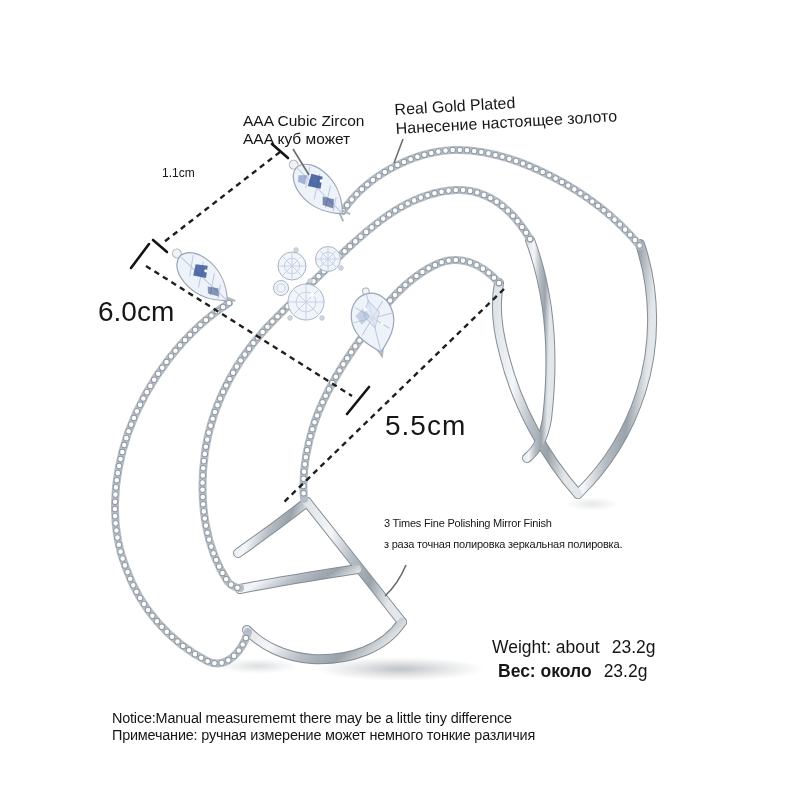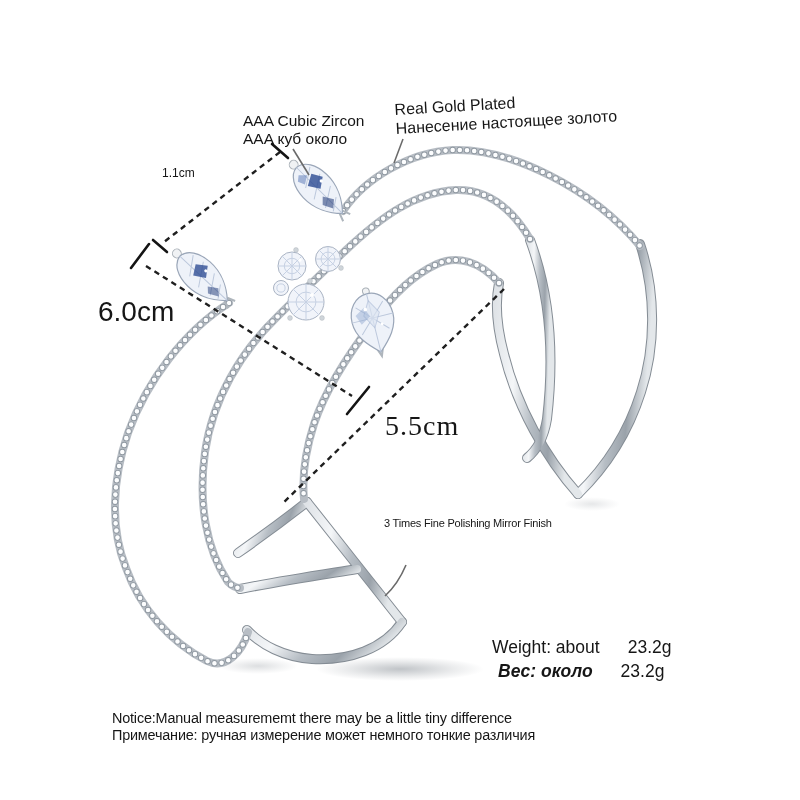--- a/index.html
+++ b/index.html
@@ -7,26 +7,26 @@
     position:relative;width:800px;height:800px;background:#ffffff;overflow:hidden;
     font-family:"Liberation Sans", sans-serif;color:#161616;
   }
   .art{position:absolute;left:0;top:0;}
   .ann{position:absolute;white-space:nowrap;color:#161616;}
   .ann div{white-space:nowrap;}
   #aaa-label{left:243px;top:112px;font-size:15.5px;line-height:18px;}
   #gold-label{left:394px;top:100px;font-size:16px;line-height:19px;transform:rotate(-3.3deg);transform-origin:0 0;}
   #dim-11{left:162px;top:166px;font-size:12px;}
   #dim-60{left:98px;top:296px;font-size:28px;}
-  #dim-55{left:385px;top:410px;font-size:28px;letter-spacing:1px;font-family:Liberation Serif, serif;}
+  #dim-55{left:385px;top:410px;font-size:28px;letter-spacing:1px;}
   #polish-label{left:384px;top:513px;font-size:11px;line-height:20.5px;letter-spacing:-0.2px;}
   #weight-block{left:492px;top:636px;font-size:17.5px;line-height:23.5px;}
-  #weight-block .row{display:flex;gap:28px;}
+  #weight-block .row{display:flex;gap:12px;}
   #weight-block .row.ru{padding-left:6px;}
-  .bold{font-weight:bold;font-style:italic;}
+  .bold{font-weight:bold;}
   #notice-block{left:112px;top:709px;font-size:15.5px;line-height:17px;letter-spacing:-0.2px;transform:scaleX(0.93);transform-origin:0 0;}
   .pave-base{fill:none;stroke:#b7bdc4;stroke-width:8;stroke-linecap:round;}
   .pave-ring{fill:none;stroke:#8f98a1;stroke-width:6.4;stroke-linecap:round;stroke-dasharray:0 7.2;}
   .pave-core{fill:none;stroke:#fcfdfe;stroke-width:4.6;stroke-linecap:round;stroke-dasharray:0 7.2;}
   .frame-under{fill:none;stroke:#848c94;stroke-width:10;stroke-linecap:round;}
   .frame-over{fill:none;stroke:url(#metal);stroke-width:8;stroke-linecap:round;}
   .dashline{fill:none;stroke:#1f1f1f;stroke-width:2.4;stroke-dasharray:5.5 4.5;}
   .tick{fill:none;stroke:#141414;stroke-width:2.6;stroke-linecap:round;}
   .pointer{fill:none;stroke:#6a6a6a;stroke-width:1.6;}
   .stone-body{fill:#eef2f9;stroke:#9aa6b8;stroke-width:1.2;}
@@ -167,34 +167,35 @@
       <path class="tick" d="M 369,387 L 347,414"></path>
       <path class="dashline" d="M 504,289 L 283,503"></path>
       <path class="pointer" d="M 293,149 L 309,175"></path>
       <path class="pointer" d="M 403,139 L 394,163"></path>
       <path class="pointer" d="M 406,565 Q 398,584 385,596"></path>
     </g>
   </svg>
 
   <div class="ann" id="aaa-label">
     <div>AAA Cubic Zircon</div>
-    <div>AAA куб около</div>
+    <div>AAA куб может</div>
   </div>
 
   <div class="ann" id="gold-label">
     <div>Real Gold Plated</div>
     <div>Нанесение настоящее золото</div>
   </div>
 
   <div class="ann" id="dim-11">1.1cm</div>
   <div class="ann" id="dim-60">6.0cm</div>
   <div class="ann" id="dim-55">5.5cm</div>
 
   <div class="ann" id="polish-label">
     <div>3 Times Fine Polishing Mirror Finish</div>
+    <div>з раза точная полировка зеркальная полировка.</div>
   </div>
 
   <div class="ann" id="weight-block">
     <div class="row">
       <span>Weight: about</span>
       <span>23.2g</span>
     </div>
     <div class="row ru">
       <span class="bold">Вес: около</span>
       <span>23.2g</span>

